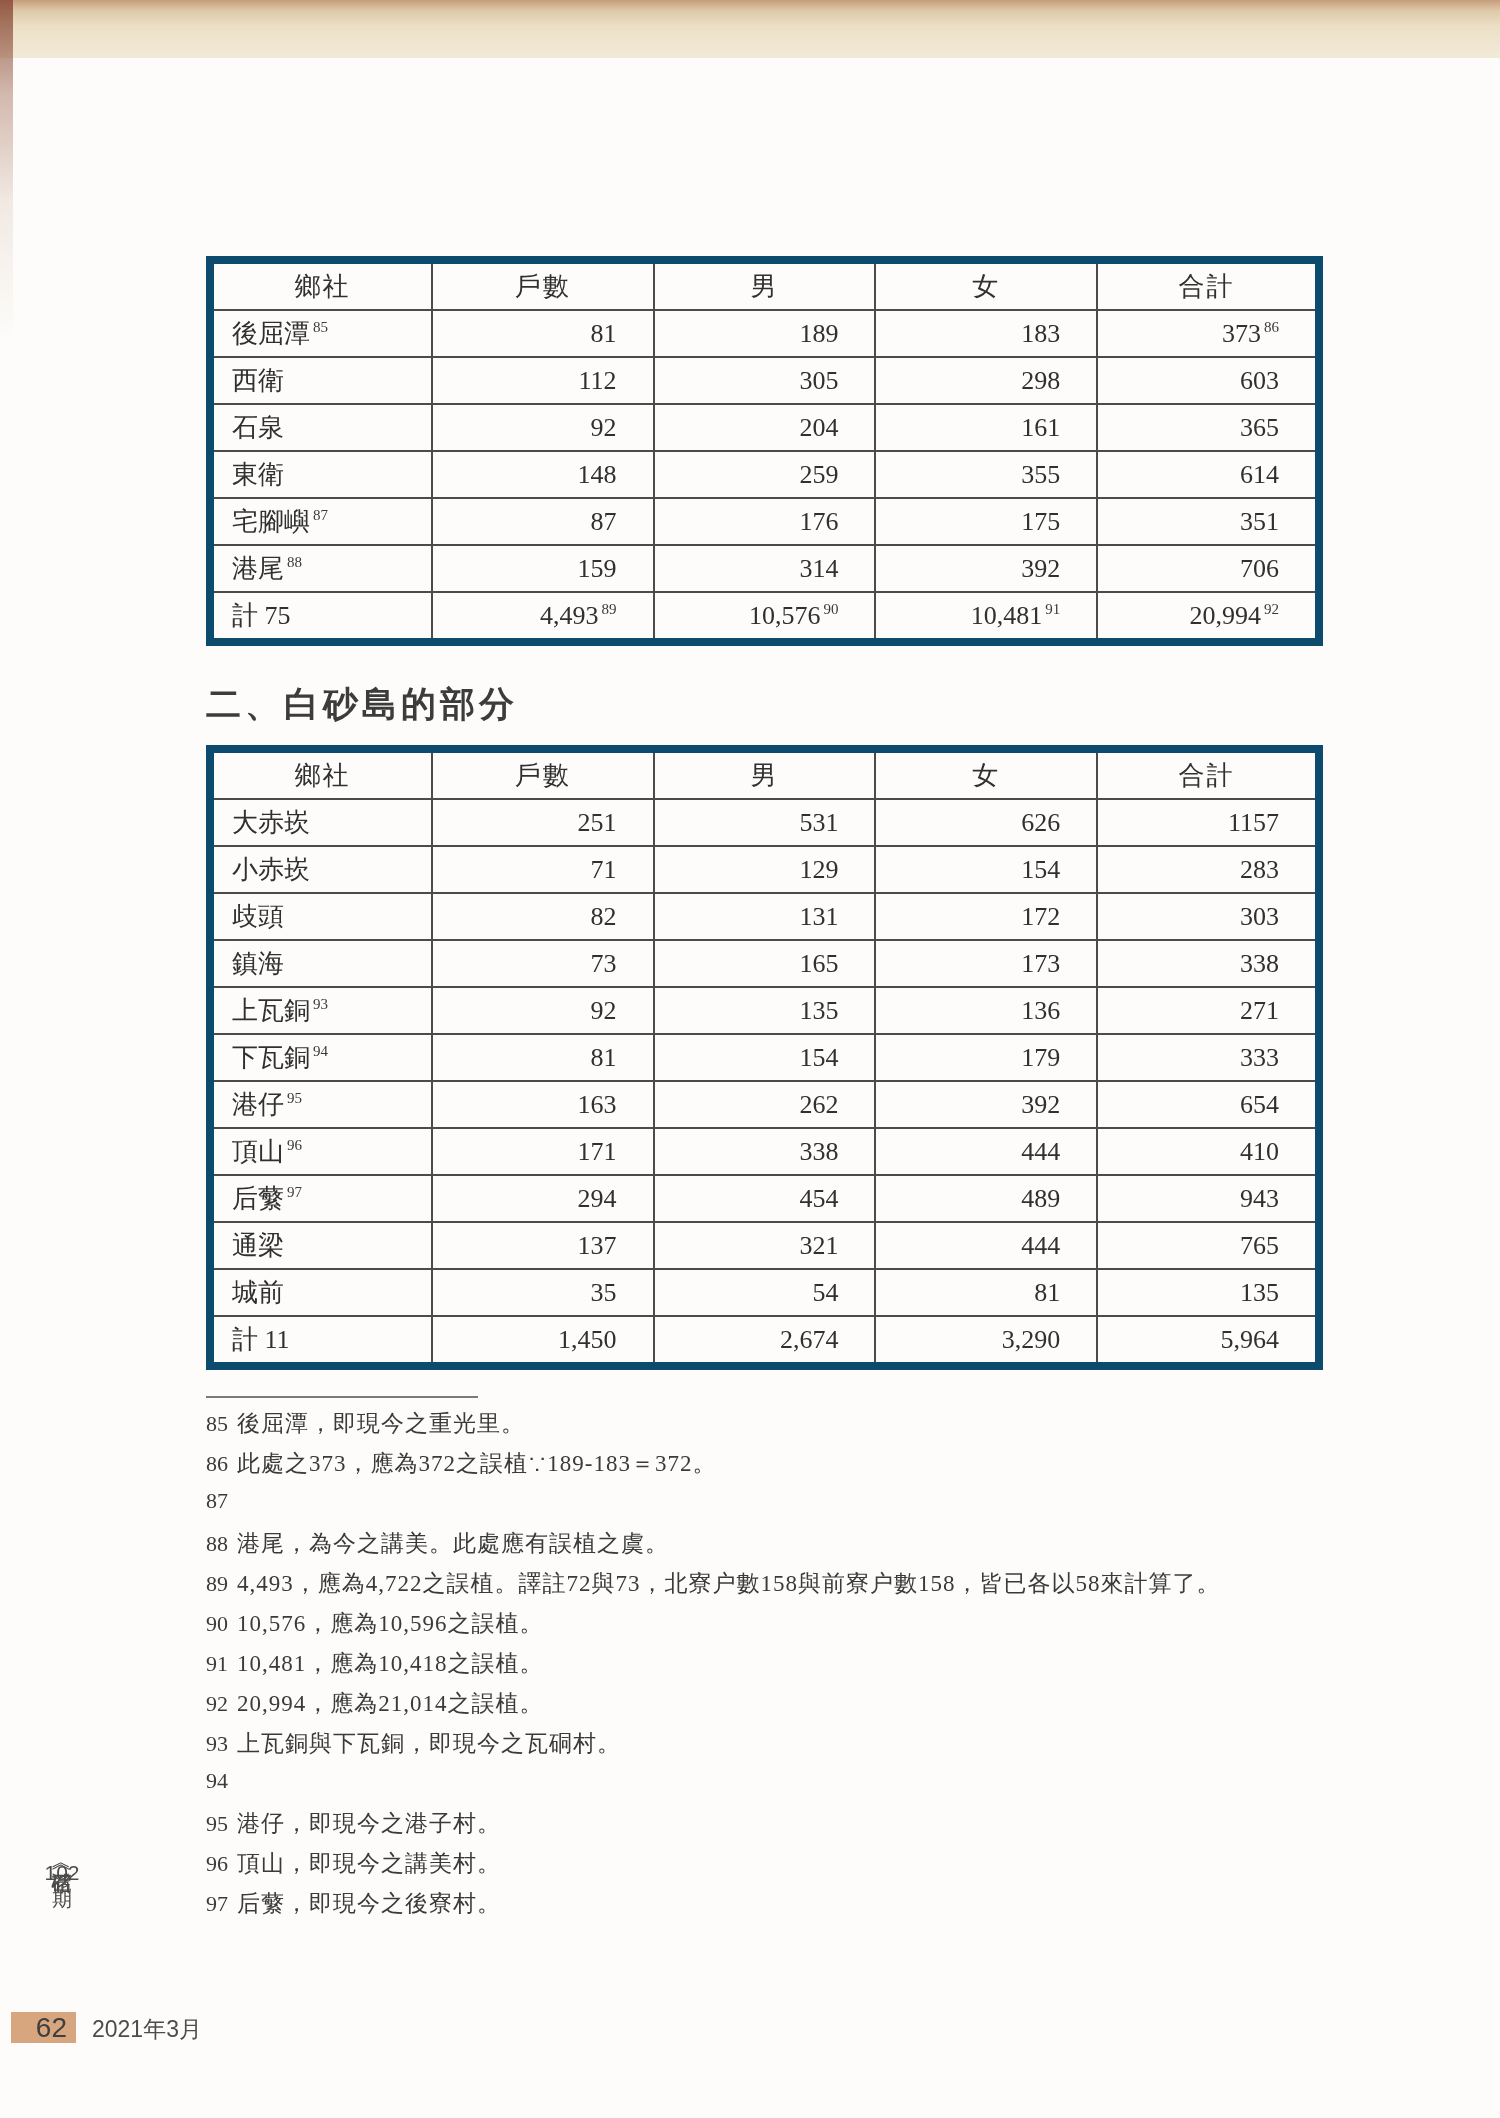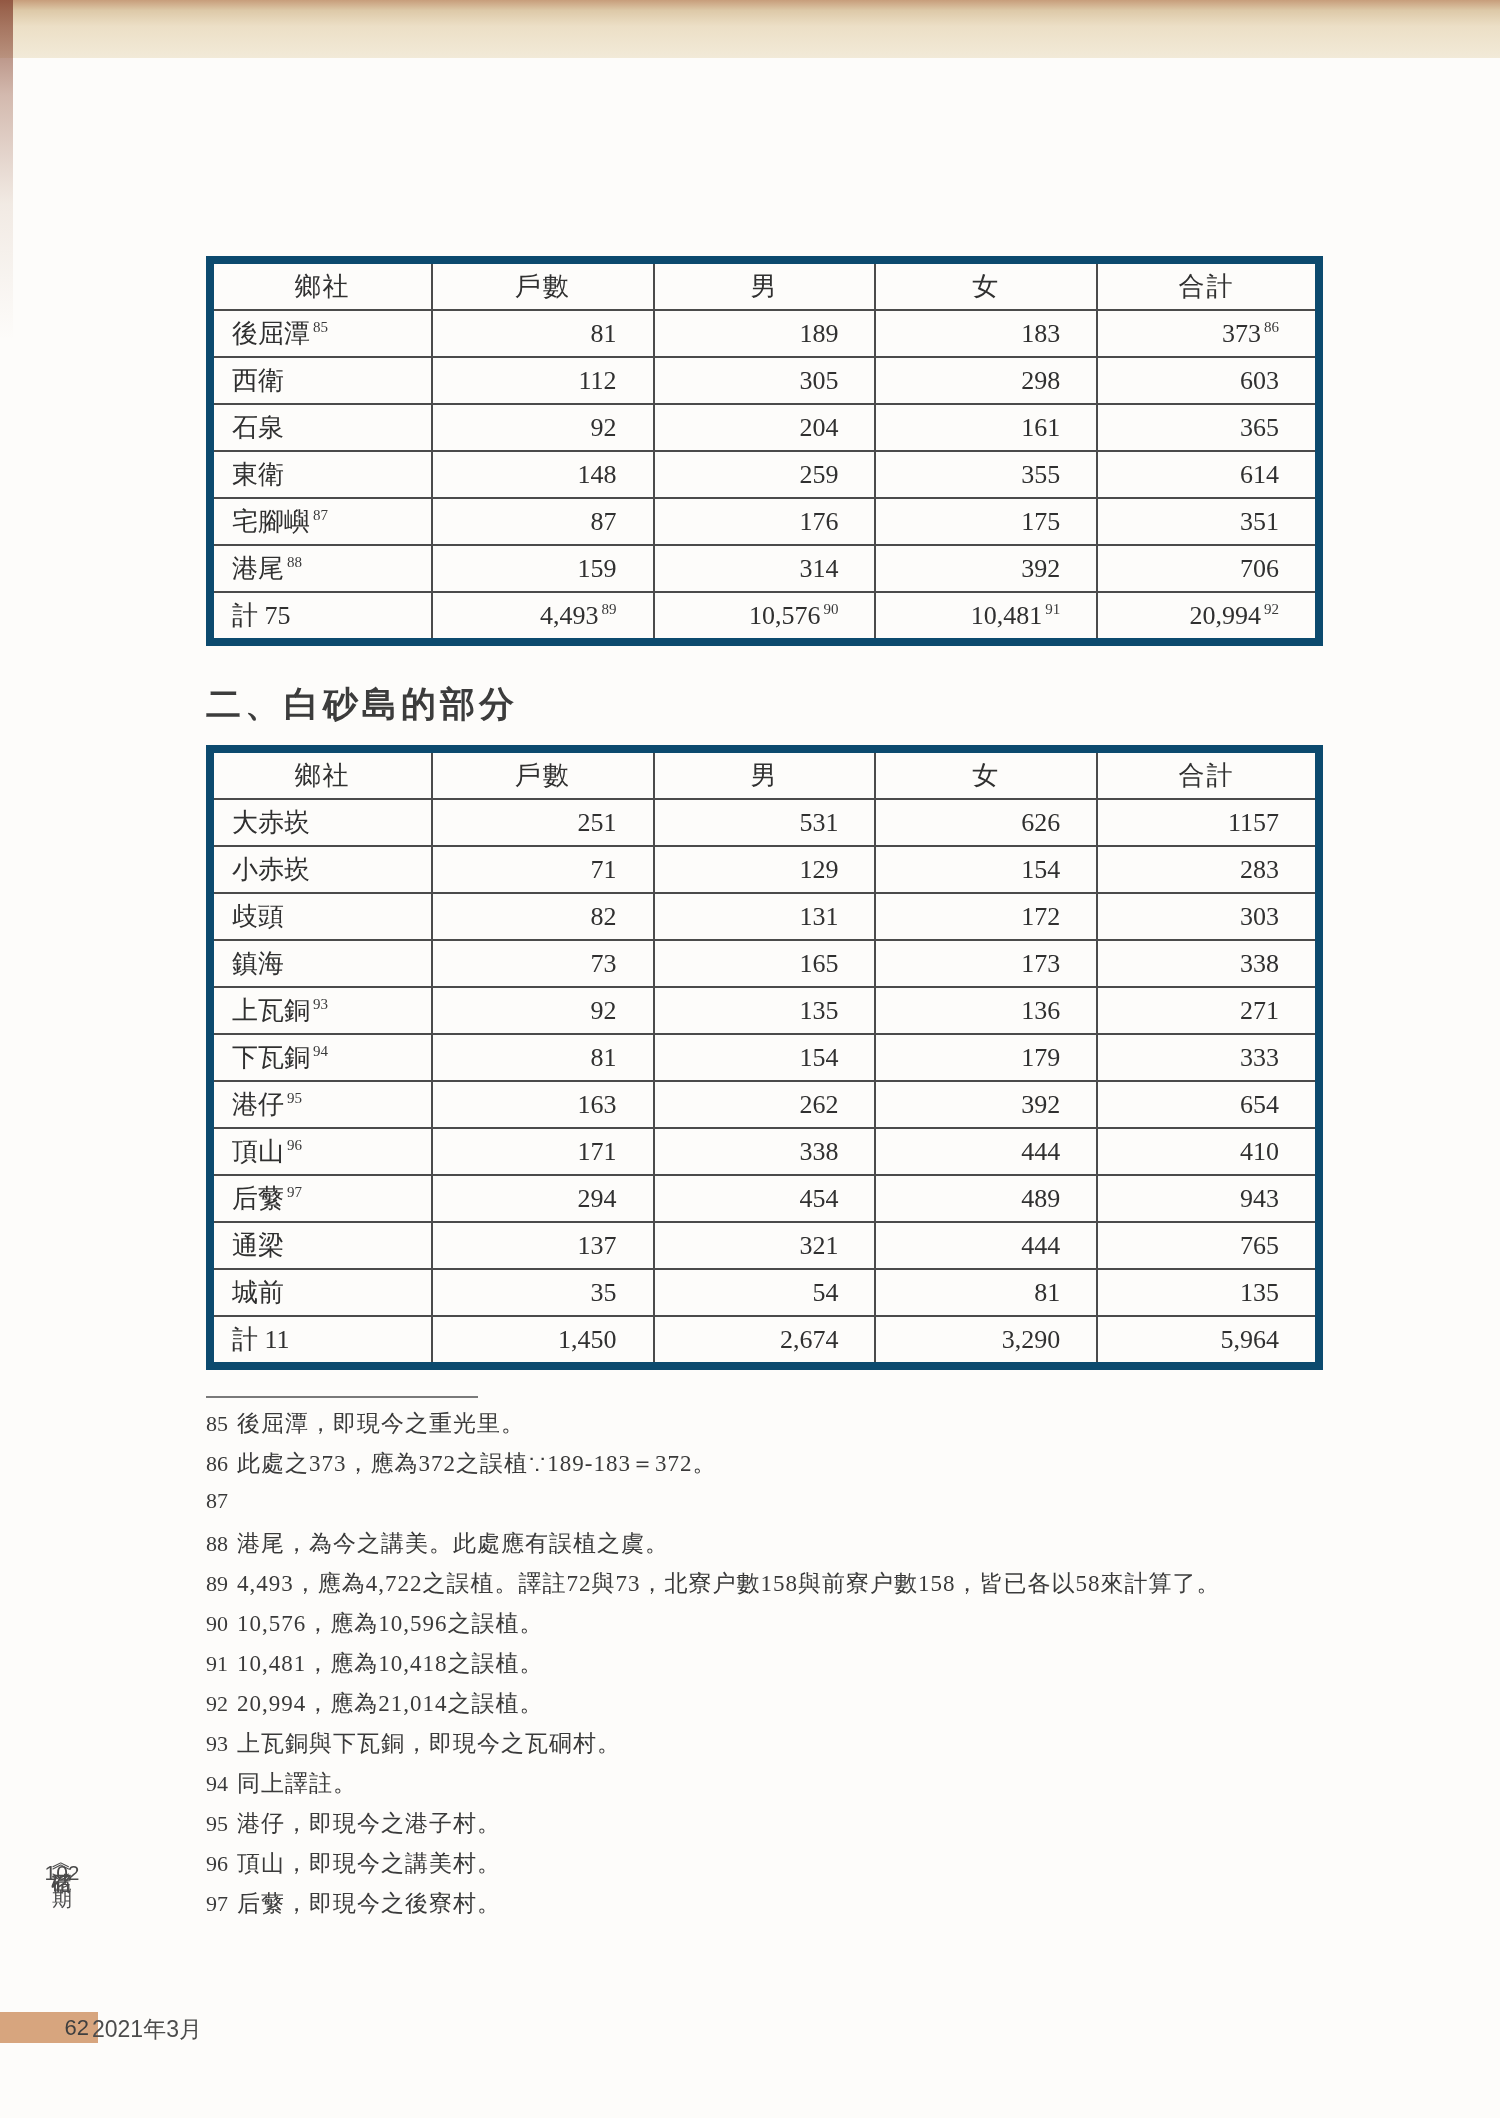--- a/index.html
+++ b/index.html
@@ -53,24 +53,24 @@
     text-align:center; color:#4a4a4a;
     font-family:"Liberation Sans","DejaVu Sans",sans-serif;
   }
   .journal-col .jtitle {
     writing-mode:vertical-rl; text-orientation:mixed;
     font-size:20px; line-height:22px; letter-spacing:1px; margin:0 auto;
   }
   .journal-col .jissue { font-size:21px; margin-top:0; }
   .journal-col .junit  { font-size:20px; margin-top:1px; }
   .page-badge {
-    position:absolute; left:0; top:2012px; width:98px; height:31px;
+    position:absolute; left:11px; top:2012px; width:65px; height:31px;
     background:#d7a57e; color:#3f3f3f;
     font-family:"Liberation Sans","DejaVu Sans",sans-serif;
-    font-size:22px; line-height:31px; text-align:right; padding-right:9px;
+    font-size:28px; line-height:31px; text-align:right; padding-right:9px;
     box-sizing:border-box;
   }
   .issue-date {
     position:absolute; left:92px; top:2015px; height:28px;
     font-family:"Liberation Sans","DejaVu Sans",sans-serif;
     font-size:23px; line-height:28px; color:#4c4c4c;
   }
 </style>
 </head>
 <body>
@@ -288,21 +288,20 @@
       <div class="fn">
         <span class="fn-num">92</span>
         <span class="fn-text">20,994，應為21,014之誤植。</span>
       </div>
       <div class="fn">
         <span class="fn-num">93</span>
         <span class="fn-text">上瓦銅與下瓦銅，即現今之瓦硐村。</span>
       </div>
       <div class="fn">
         <span class="fn-num">94</span>
-        <span class="fn-text">同上譯註。</span>
       </div>
       <div class="fn">
         <span class="fn-num">95</span>
         <span class="fn-text">港仔，即現今之港子村。</span>
       </div>
       <div class="fn">
         <span class="fn-num">96</span>
         <span class="fn-text">頂山，即現今之講美村。</span>
       </div>
       <div class="fn">

